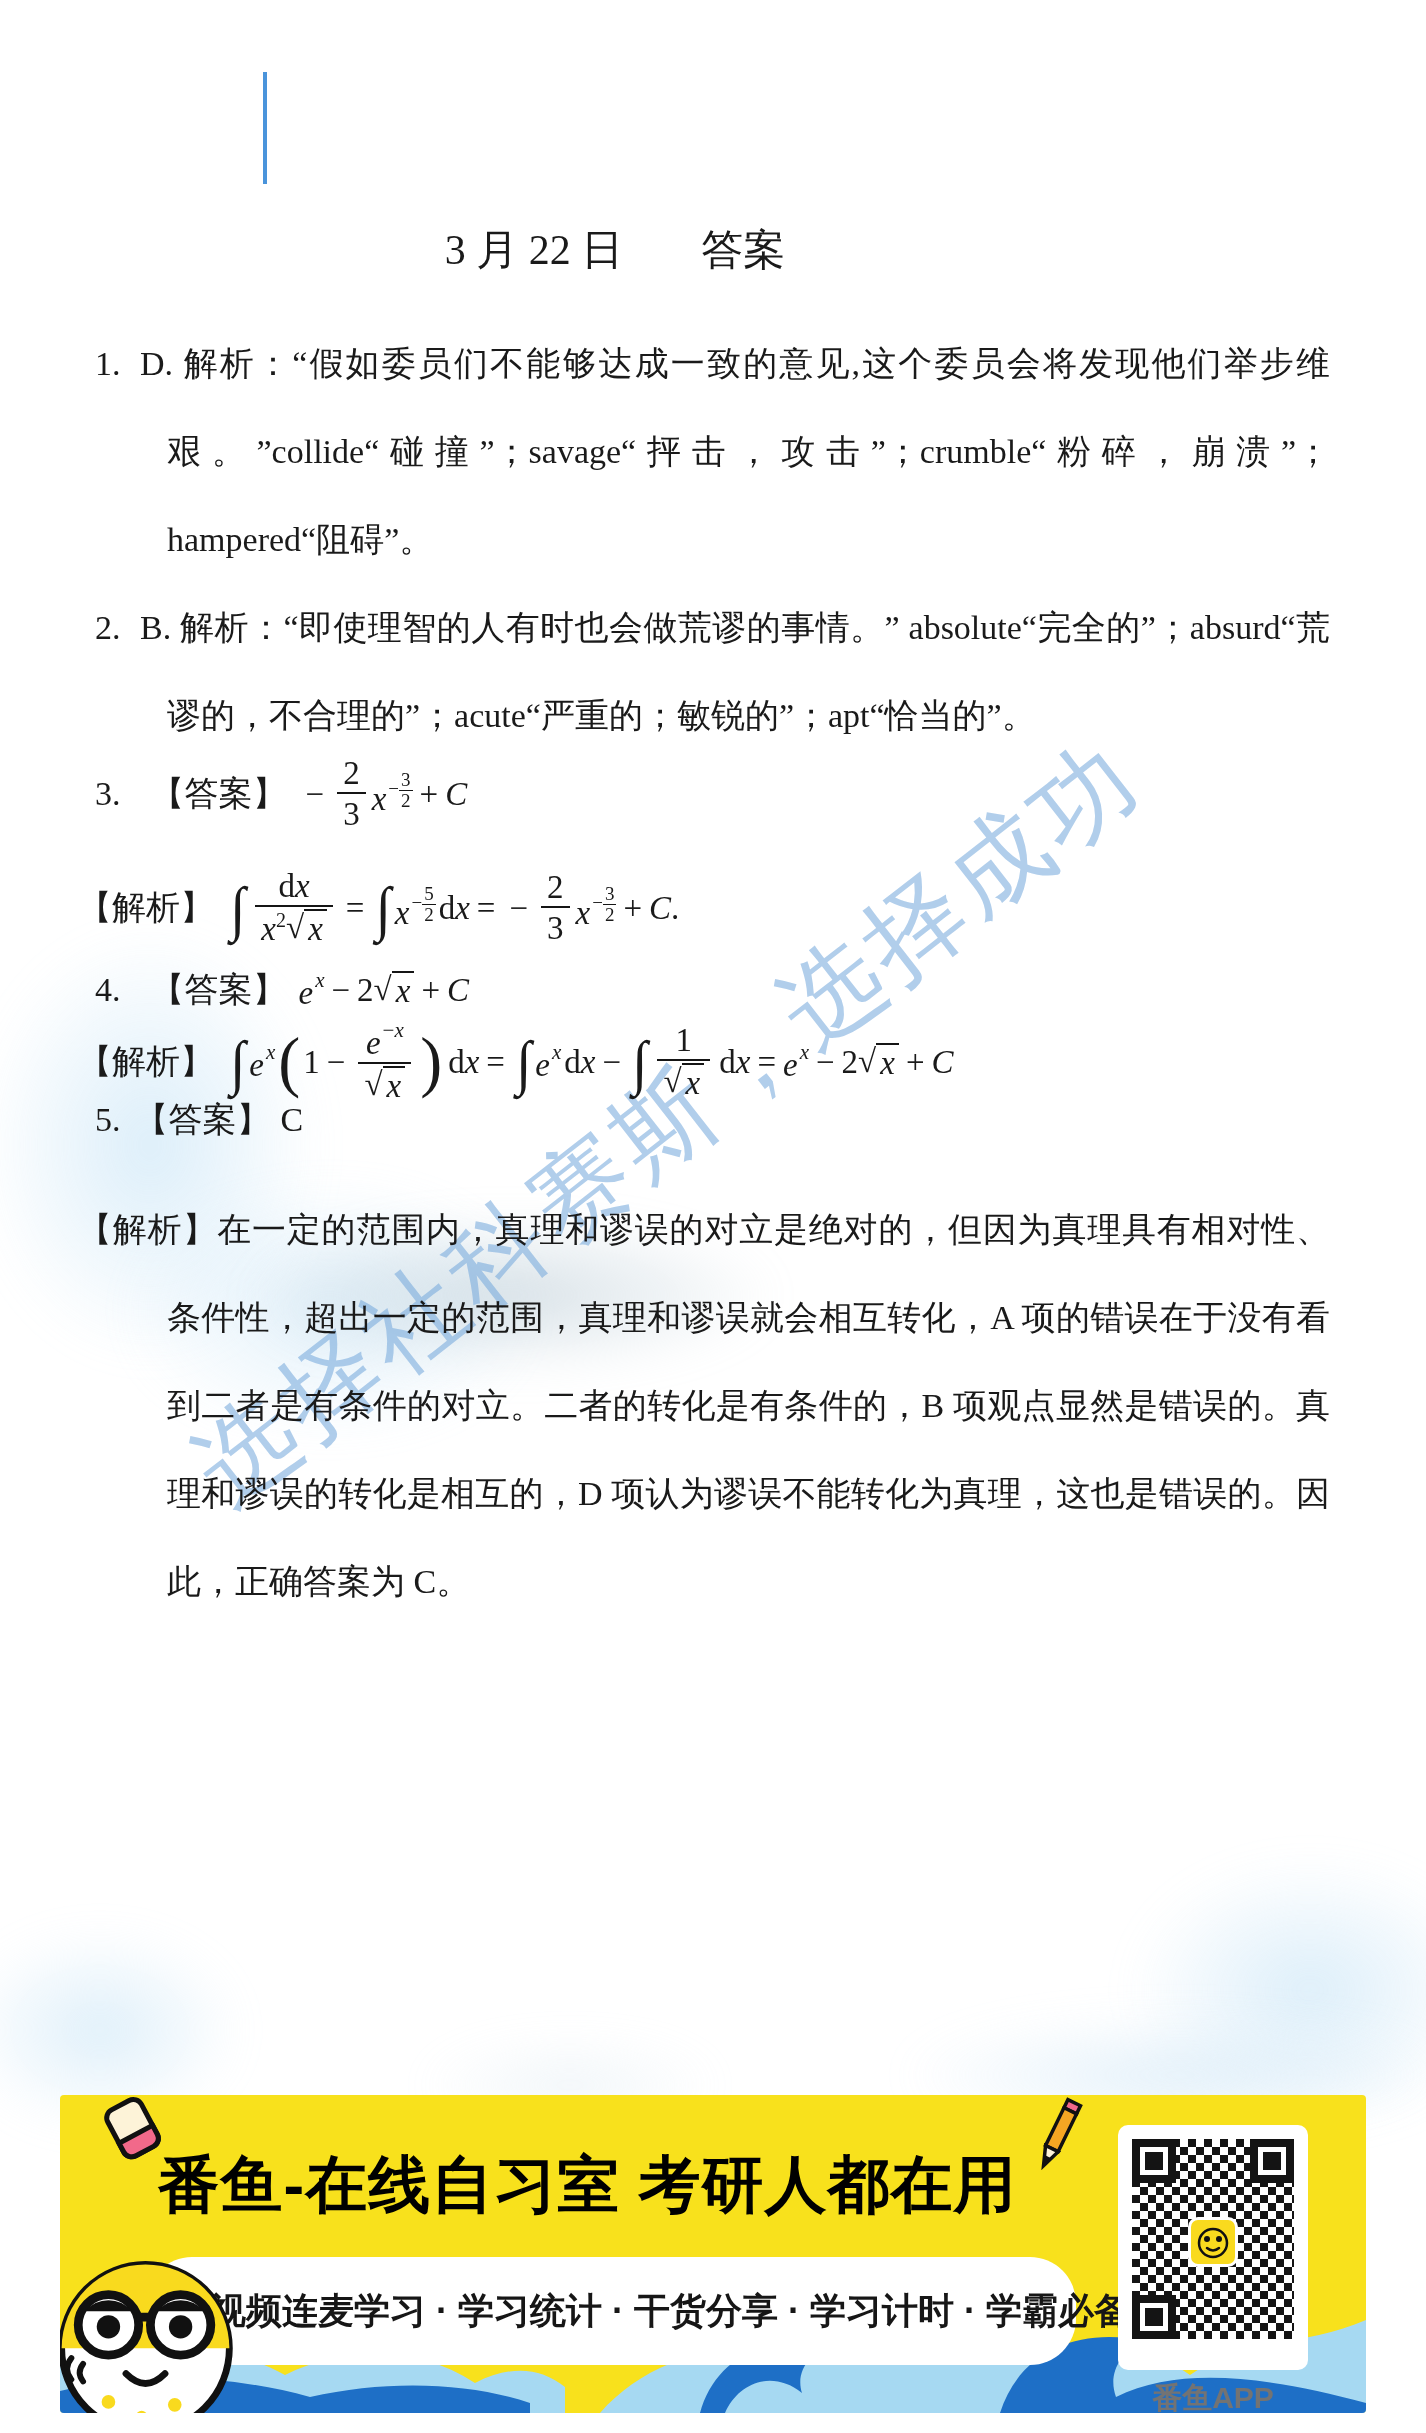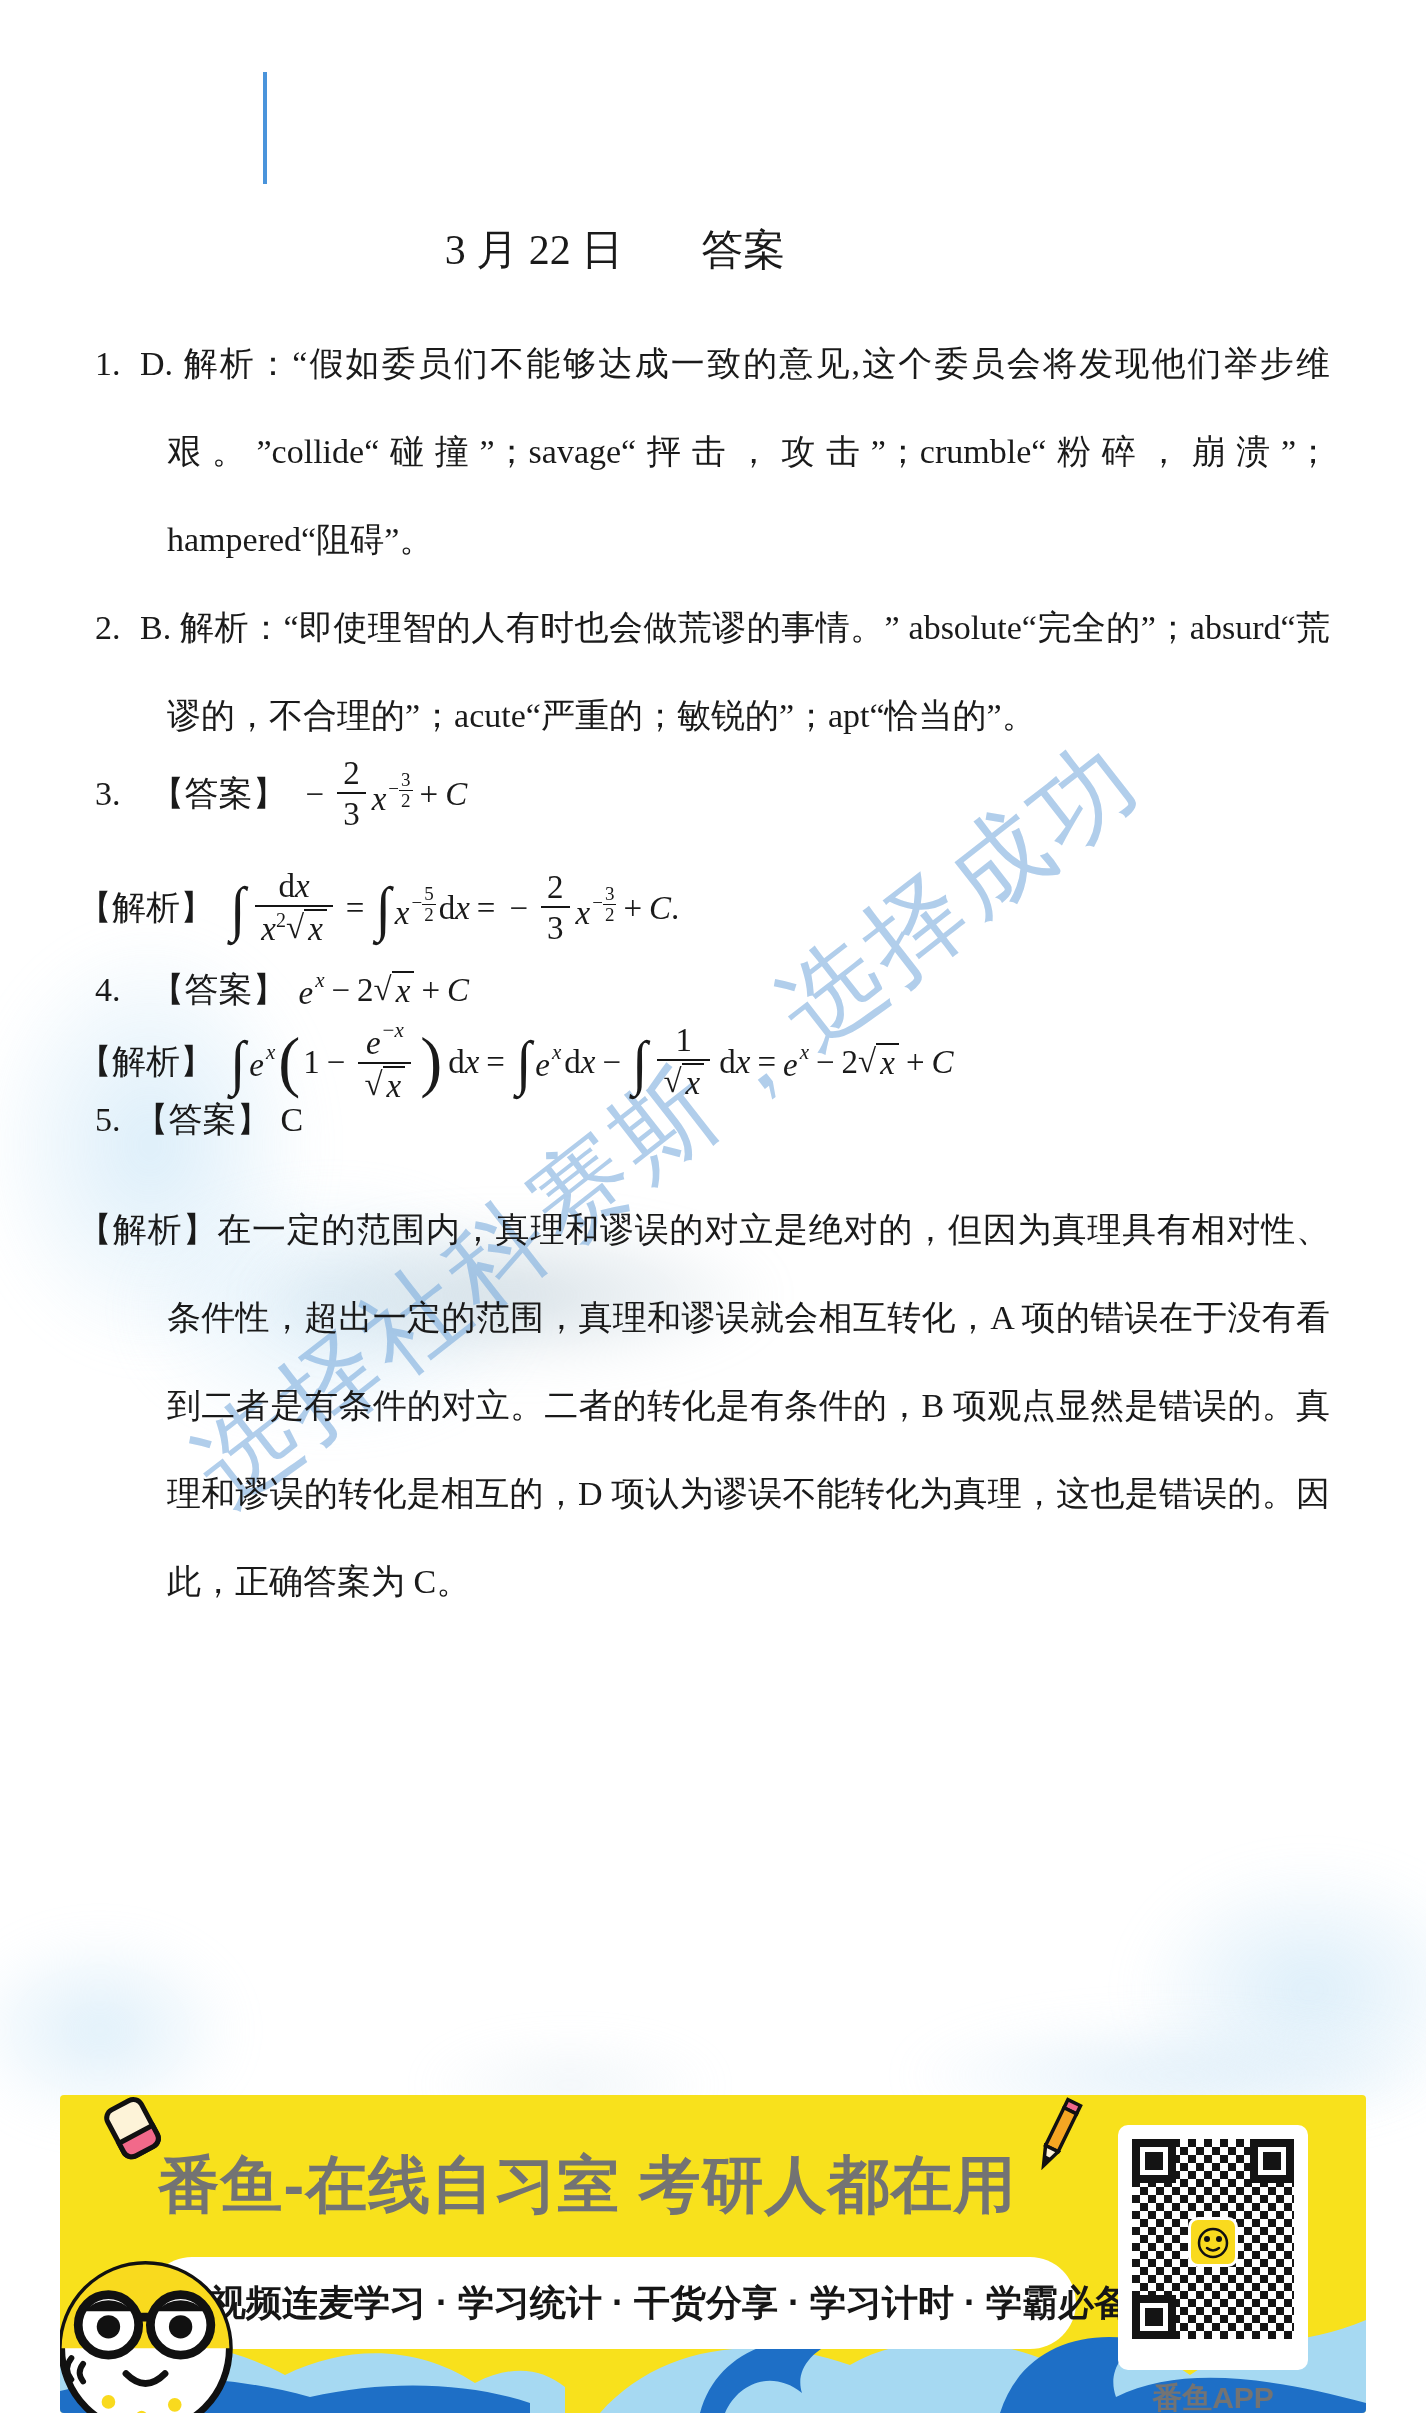--- a/index.html
+++ b/index.html
@@ -67,24 +67,24 @@
   .bigp{font-size:66px;font-weight:300;line-height:.9;margin:0 3px;transform:scaleY(1.02);font-style:normal;}
   .dxg{display:inline-block;margin-left:3px;}
   
   .banner{
     position:absolute;left:60px;top:2095px;width:1306px;height:318px;
     background:#F8E11C;overflow:hidden;border-radius:4px;
     font-family:"Liberation Sans","DejaVu Sans",sans-serif;
   }
   .b-title{
     position:absolute;left:52px;top:48px;width:950px;text-align:center;
-    font-size:62px;font-weight:800;color:#737373;letter-spacing:1px;white-space:nowrap;
+    font-size:62px;font-weight:800;color:#000000;letter-spacing:1px;white-space:nowrap;
   }
   .pill{
-    position:absolute;left:86px;top:162px;width:930px;height:92px;background:#ffffff;
+    position:absolute;left:86px;top:162px;width:930px;height:108px;background:#ffffff;
     border-radius:46px;display:flex;align-items:center;justify-content:center;
     padding-left:118px;box-sizing:border-box;
   }
   .pill span{font-size:36px;font-weight:700;color:#161616;white-space:nowrap;}
   .waves{position:absolute;left:0;bottom:0;width:1306px;height:118px;}
   .eraser{position:absolute;left:44px;top:2px;}
   .pencil{position:absolute;left:962px;top:0;}
   .fish{position:absolute;left:-12px;top:148px;}
   .qrbox{
     position:absolute;left:1058px;top:30px;width:190px;height:245px;background:#ffffff;

